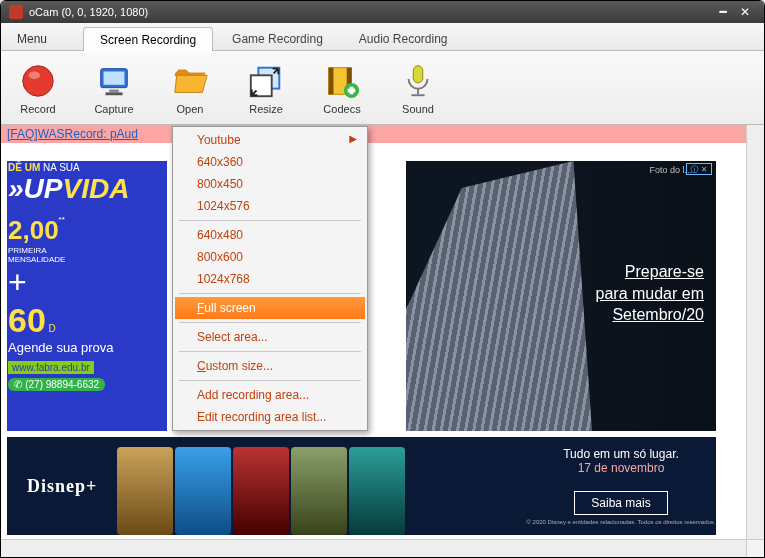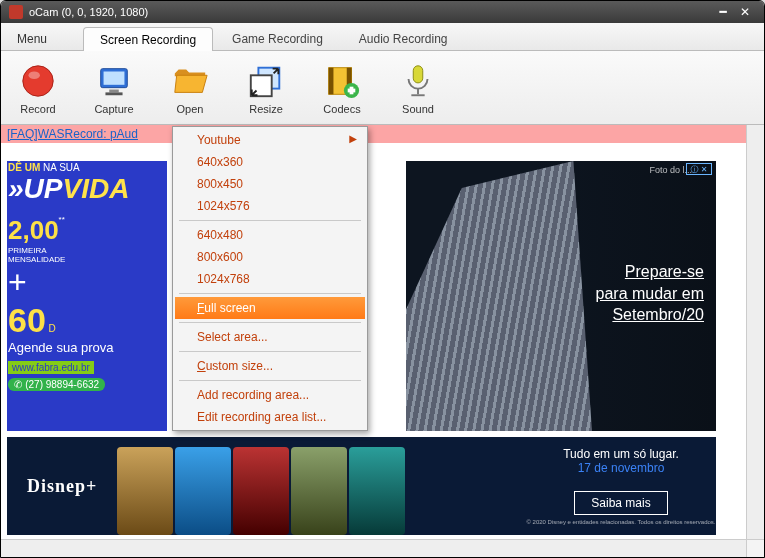--- a/index.html
+++ b/index.html
@@ -37,21 +37,21 @@
   repeating-linear-gradient(100deg,#8892a0 0 3px,#596070 3px 8px); clip-path: polygon(0 100%, 0 55%, 30% 10%, 90% 0, 100% 100%); }
 .ad-right .txt { position:absolute; right:12px; top:100px; text-align:right; font-size:16px; line-height:1.35;text-decoration:underline; }
 .ad-right .foto { position:absolute; right:24px; top:4px; font-size:9px; opacity:.7; }
 .ad-right .adch { position:absolute; right:4px; top:2px; width:26px; height:12px; border:1px solid #6bb6ff; font-size:8px; color:#6bb6ff; text-align:center; line-height:11px; }
 .ad-bottom { position: absolute; left: 6px; right: 30px; bottom: 4px; height: 98px; background: #0a1a36; color: #fff; display: flex; align-items: center; }
 .ad-bottom .dlogo { font-family: Georgia, serif; font-size: 18px; font-weight: bold; letter-spacing: 1px; margin: 0 20px; }
 .ad-bottom .chars { flex: 1; height: 100%; display: flex; align-items: flex-end; gap: 2px; overflow:hidden; }
 .ad-bottom .ch { width: 56px; height: 88px; border-radius: 4px; }
 .ad-bottom .cta { width: 190px; text-align: center; }
 .ad-bottom .cta .l1 { font-size: 12px; }
-.ad-bottom .cta .l2 { font-size: 12px; color: #3b82f6; margin-bottom: 16px; }
+.ad-bottom .cta .l2 { font-size: 12px; color: #fca5a5; margin-bottom: 16px; }
 .ad-bottom .cta .btn { border: 1px solid #fff; padding: 4px 16px; font-size: 12px; display: inline-block; }
 .ad-bottom .cta .legal { font-size: 6px; opacity: .6; margin-top: 4px; line-height:1.1; }
 
 .ctx { position: absolute; left: 172px; top: 126px; width: 196px; background: #f4f4f4; border: 1px solid #9a9a9a; box-shadow: 2px 3px 6px rgba(0,0,0,0.35); padding: 2px; font-size: 12px; z-index: 50; }
 .ctx .row { padding: 4px 18px 4px 22px; color: #c2410c; cursor: default; position: relative; }
 .ctx .row.sel { background: linear-gradient(#ff9a3a, #ff7a17); color: #fff; }
 .ctx .row .arrow { position: absolute; right: 8px; top: 4px; font-size: 10px; }
 .ctx .sep { height: 1px; background: #c9c9c9; margin: 3px 4px; }
 .ctx .row .ul { text-decoration: underline; }
 

